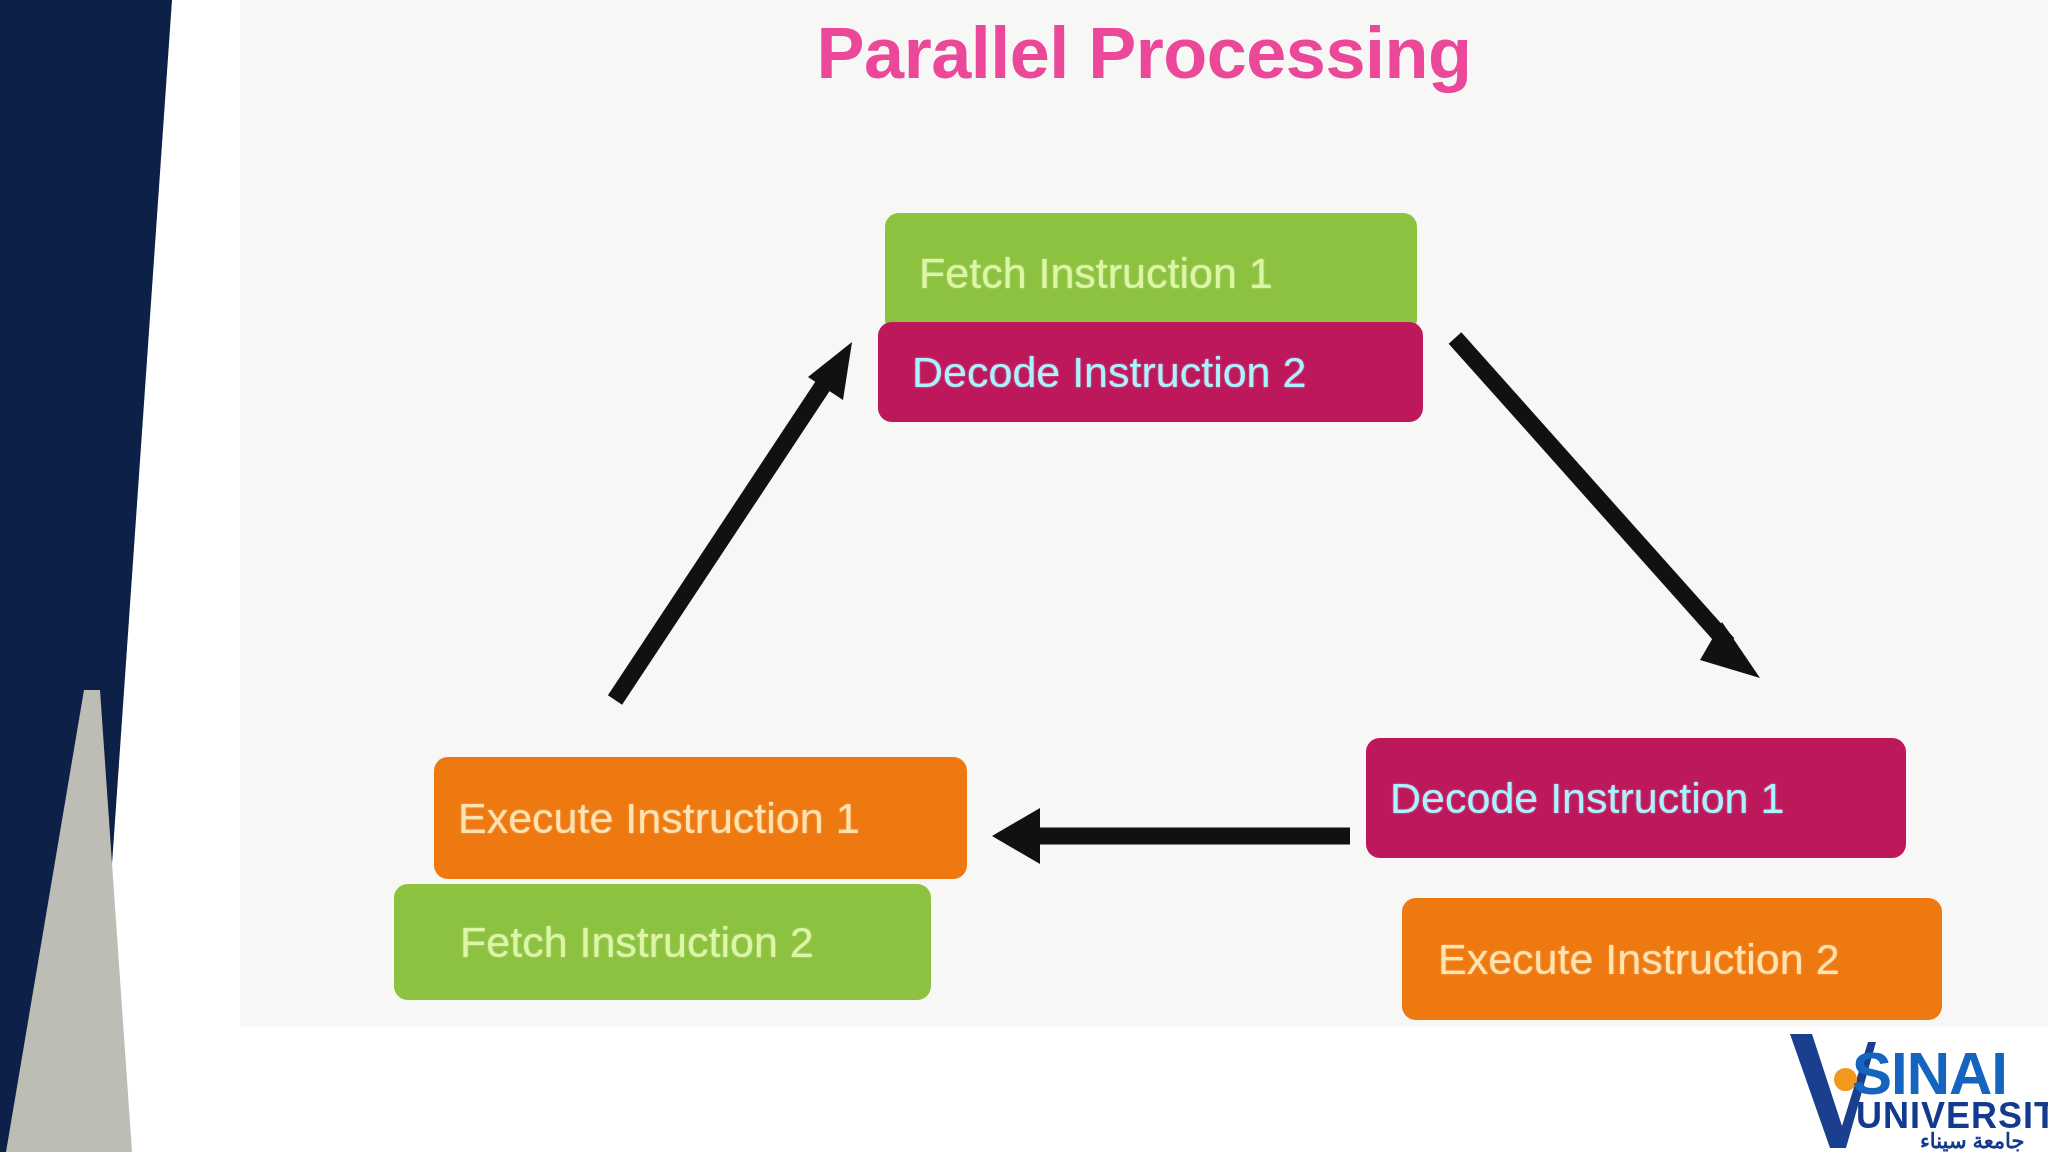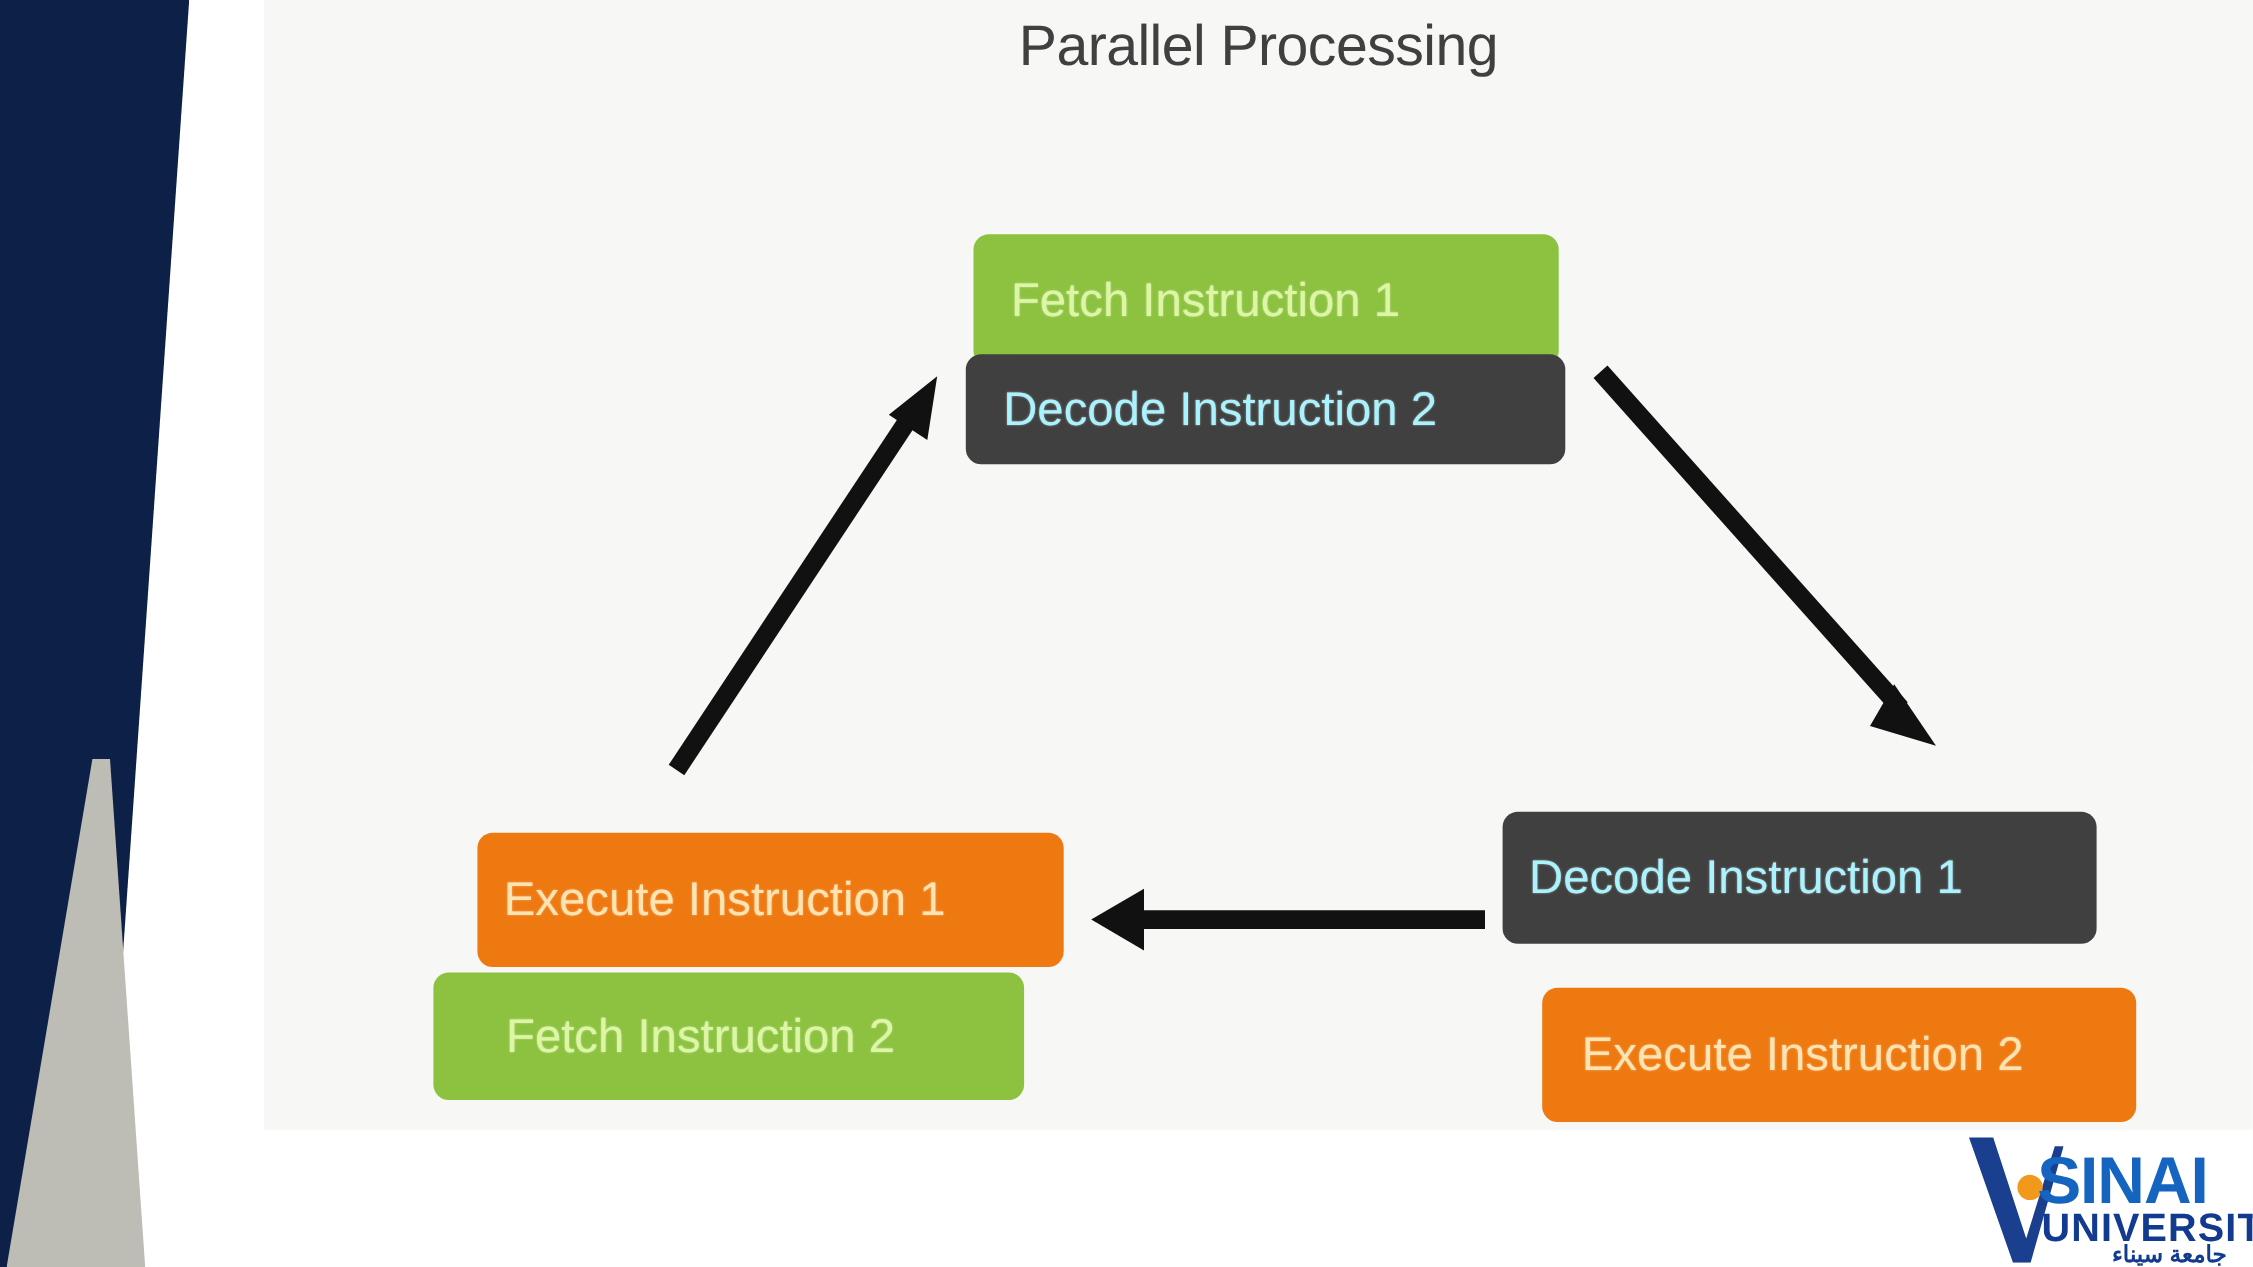--- a/index.html
+++ b/index.html
@@ -52,43 +52,43 @@
     background: #ffffff;
   }
 
   
   .title {
     position: absolute;
     left: 240px;
     top: 12px;
     width: 1808px;
     text-align: center;
-    font-size: 52px;
-    font-weight: 400;
+    font-size: 72px;
+    font-weight: 700;
     letter-spacing: -0.5px;
-    color: #404040;
+    color: #ec4899;
     white-space: nowrap;
   }
 
   
   .box {
     position: absolute;
     border-radius: 14px;
     display: flex;
     align-items: center;
     box-sizing: border-box;
     font-size: 43px;
     font-weight: 400;
     white-space: nowrap;
     overflow: hidden;
   }
   .box span { display: block; width: 100%; }
 
   .box.green  { background: #8cc240; }
-  .box.blue   { background: #404040; }
+  .box.blue   { background: #be185d; }
   .box.orange { background: #ef7911; margin-left: 36px; }
 
   .box.green  span { color: #ddf6a4; text-shadow: 0 0 2px rgba(255,255,255,0.55); }
   .box.blue   span { color: #a9f3ff; text-shadow: 0 0 2px rgba(255,255,255,0.55); }
   .box.orange span { color: #ffe3b0; text-shadow: 0 0 2px rgba(255,255,255,0.45); }
 
   
   #box-fetch-1   { left: 885px;  top: 213px; width: 532px; height: 120px; padding-left: 34px; }
   #box-decode-2  { left: 878px;  top: 322px; width: 545px; height: 100px; padding-left: 34px; }
 

